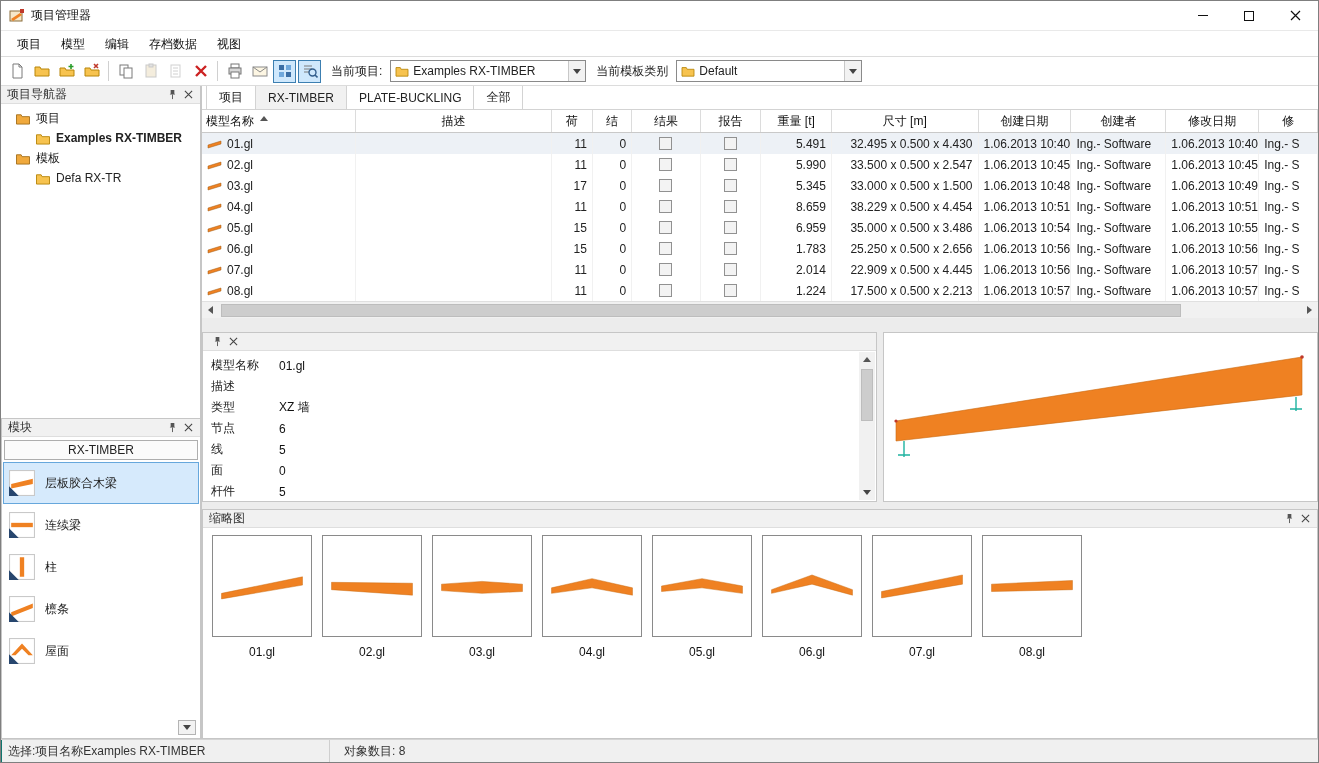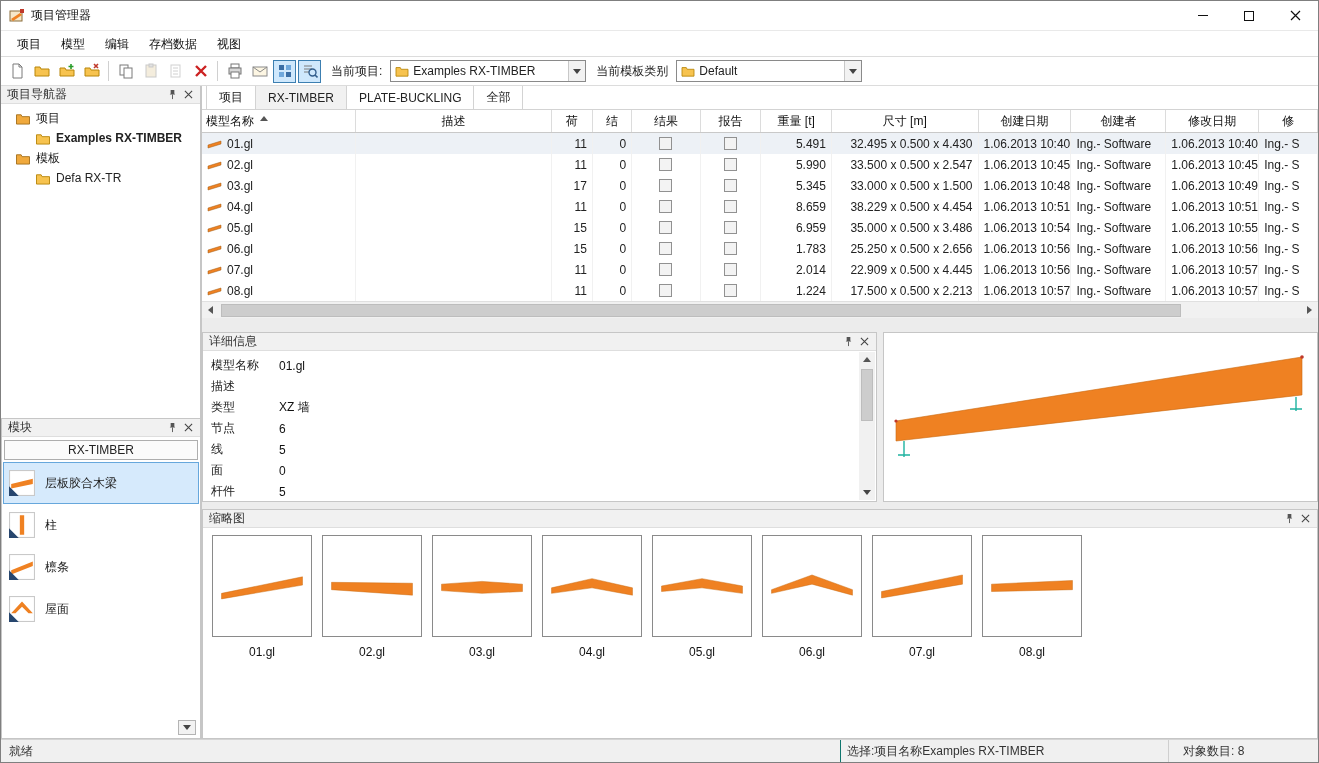--- a/index.html
+++ b/index.html
@@ -334,20 +334,28 @@
 
             <div class="mod-item selected">
               <svg width="26" height="26" viewBox="0 0 24 24">
                 <rect x="0.5" y="0.5" width="23" height="23" fill="#fff" stroke="#c9c9c9"></rect>
                 <polygon class="mod-var" points="2,13 22,8 22,13 2,17" fill="#EF8122"></polygon>
                 <polygon points="0,24 0,15 9,24" fill="#27466e"></polygon>
               </svg>
               <span>层板胶合木梁</span>
             </div>
 
+            <div class="mod-item">
+              <svg width="26" height="26" viewBox="0 0 24 24">
+                <rect x="0.5" y="0.5" width="23" height="23" fill="#fff" stroke="#c9c9c9"></rect>
+                <polygon class="mod-var" points="2,10 22,10 22,14 2,14" fill="#EF8122"></polygon>
+                <polygon points="0,24 0,15 9,24" fill="#27466e"></polygon>
+              </svg>
+              <span>连续梁</span>
+            </div>
 
             <div class="mod-item">
               <svg width="26" height="26" viewBox="0 0 24 24">
                 <rect x="0.5" y="0.5" width="23" height="23" fill="#fff" stroke="#c9c9c9"></rect>
                 <polygon class="mod-var" points="10,3 14,3 14,21 10,21" fill="#EF8122"></polygon>
                 <polygon points="0,24 0,15 9,24" fill="#27466e"></polygon>
               </svg>
               <span>柱</span>
             </div>
 
@@ -630,21 +638,20 @@
         <div class="sbtn" style="margin-left:auto">
             <span class="tri-right"></span>
           </div>
       </div>
 
       <div class="midgap"></div>
 
       <div class="midrow">
         <div class="panel details">
           <div class="panel-hd">
-            <span class="ptitle">详细信息</span>
             <span class="phbtn">
                 <svg width="11" height="11" viewBox="0 0 12 12">
                   <path d="M4 1h4v4l1 1H3l1-1z" fill="#555"></path>
                   <rect x="5.5" y="6" width="1" height="5" fill="#555"></rect>
                 </svg>
               </span>
             <span class="phbtn">
                 <svg width="9" height="9" viewBox="0 0 10 10">
                   <path d="M1 1l8 8M9 1L1 9" stroke="#444" stroke-width="1.2"></path>
                 </svg>
@@ -803,18 +810,17 @@
               <div class="thumb-label">08.gl</div>
             </div>
 
         </div>
       </div>
 
     </div>
   </div>
 
   <div class="statusbar">
-    <span class="st-left">就绪</span>
     <span class="st-mid">选择:项目名称Examples RX-TIMBER</span>
     <span class="st-right">对象数目: 8</span>
   </div>
 
 </div>
 
 </body></html>

